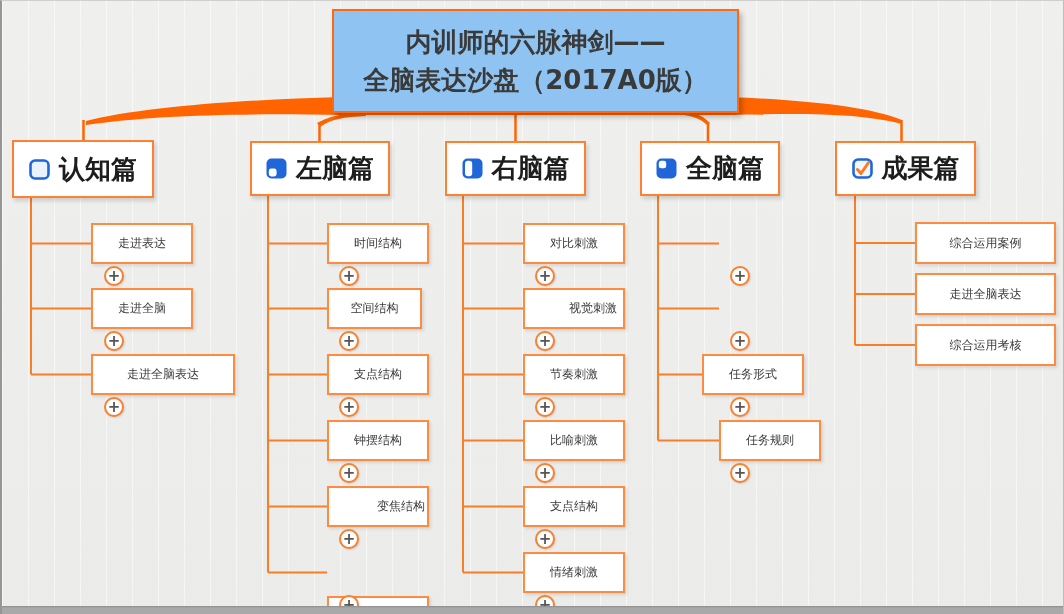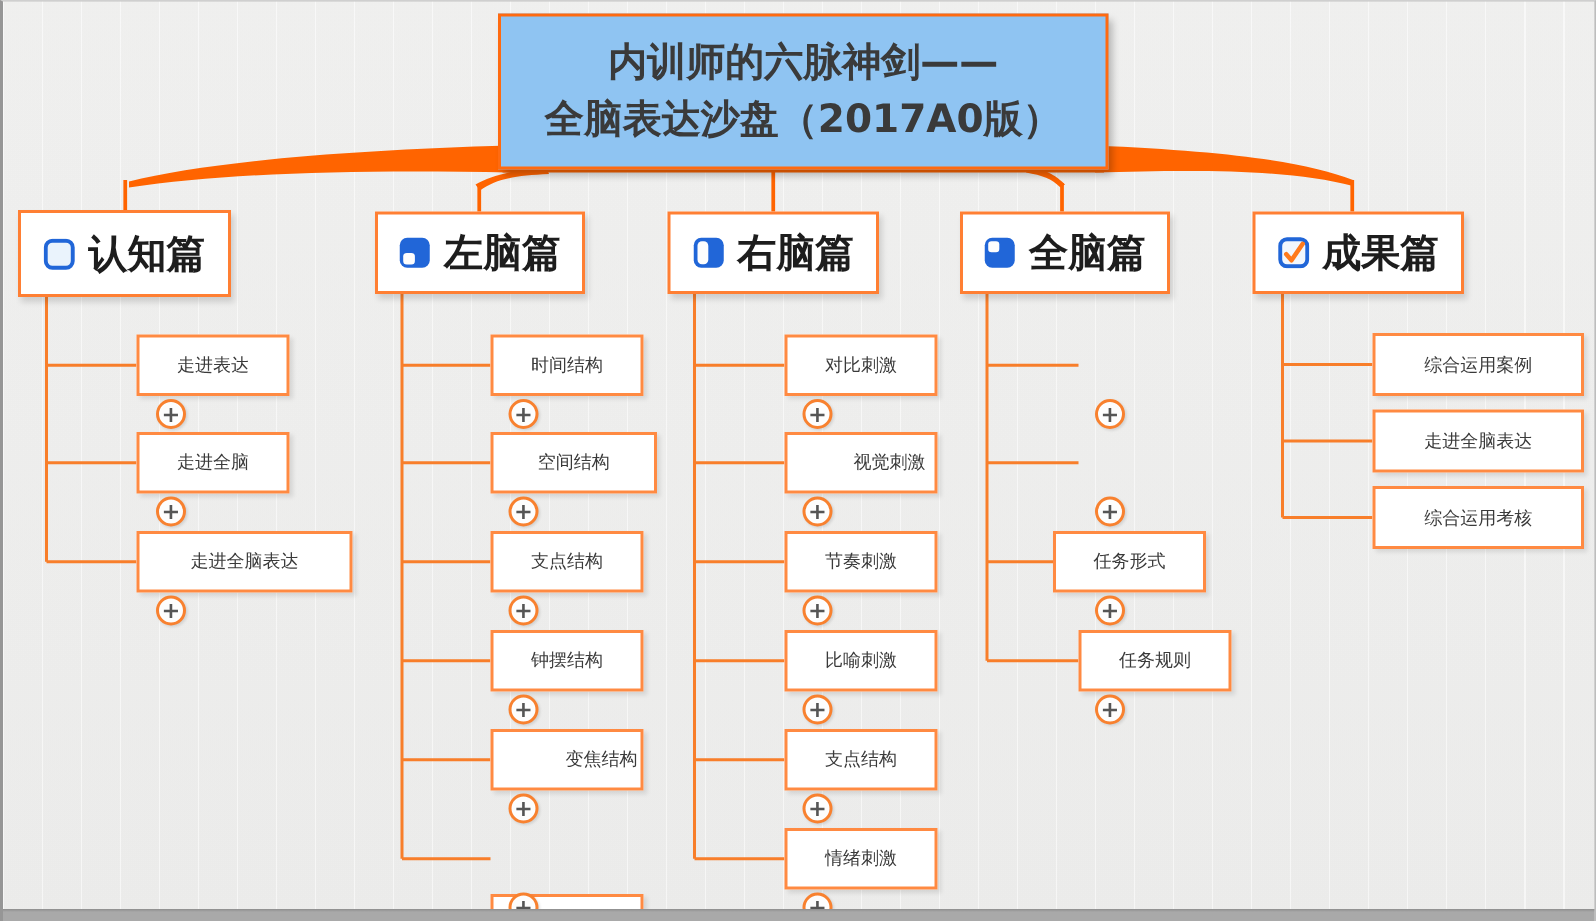--- a/index.html
+++ b/index.html
@@ -123,21 +123,21 @@
   <div class="node child" style="left:89px;top:287px;width:102px;height:41px;">
       <span>走进全脑</span>
     </div>
   <div class="node child" style="left:89px;top:353px;width:144px;height:41px;">
       <span>走进全脑表达</span>
     </div>
 
   <div class="node child" style="left:325px;top:222px;width:102px;height:41px;">
       <span>时间结构</span>
     </div>
-  <div class="node child" style="left:325px;top:287px;width:111px;height:41px;">
+  <div class="node child" style="left:325px;top:287px;width:95px;height:41px;">
       <span>空间结构</span>
     </div>
   <div class="node child" style="left:325px;top:353px;width:102px;height:41px;text-align:right;">
       <span>支点结构</span>
     </div>
   <div class="node child" style="left:325px;top:419px;width:102px;height:41px;">
       <span>钟摆结构</span>
     </div>
   <div class="node child" style="left:325px;top:485px;width:102px;height:41px;padding-left:46px;">
       <span>变焦结构</span>

